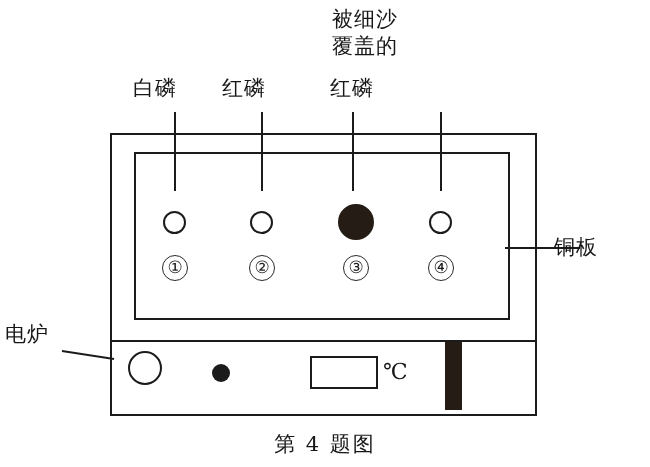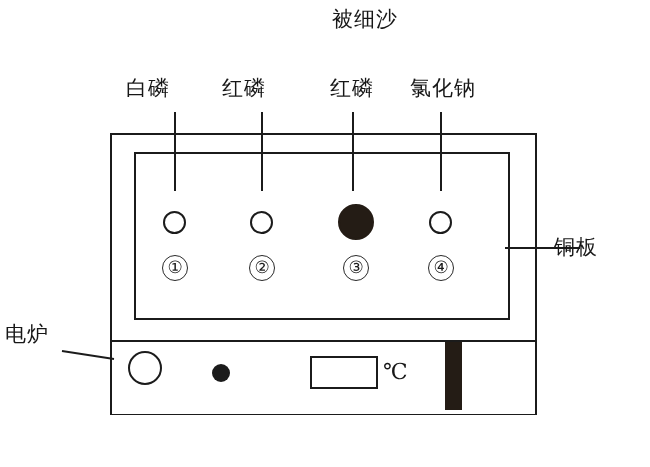--- a/index.html
+++ b/index.html
@@ -8,21 +8,21 @@
     padding: 0;
     background: #ffffff;
   }
   body {
     font-family: "Liberation Serif", "DejaVu Serif", serif;
     color: #1a1a1a;
   }
   #figure-root {
     position: relative;
     width: 650px;
-    height: 415px;
+    height: 467px;
     overflow: hidden;
     background: #ffffff;
   }
   .abs { position: absolute; }
 
   
   .cn-label {
     font-family: "DejaVu Serif", "Liberation Serif", serif;
     font-size: 21px;
     line-height: 25px;
@@ -114,29 +114,29 @@
     line-height: 1;
   }
 </style>
 </head>
 <body>
 
 <div id="figure-root">
 
   <div class="abs cn-label stacked" style="left:310px; top:6px; width:110px;">
     <div>被细沙</div>
+    <div>覆盖的</div>
   </div>
 
-  <div class="abs cn-label" style="left:126px; top:76px;">白磷</div>
+  <div class="abs cn-label" style="left:133px; top:76px;">白磷</div>
 
   <div class="abs cn-label" style="left:222px; top:76px;">红磷</div>
 
   <div class="abs cn-label" style="left:330px; top:76px;">红磷</div>
 
-  <div class="abs cn-label" style="left:410px; top:76px;">氯化钠</div>
 
   <div class="abs vline" style="left:174px; top:112px; height:79px;"></div>
   <div class="abs vline" style="left:261px; top:112px; height:79px;"></div>
   <div class="abs vline" style="left:352px; top:112px; height:79px;"></div>
   <div class="abs vline" style="left:440px; top:112px; height:79px;"></div>
 
   <div class="abs box-outer" style="left:110px; top:133px; width:423px; height:279px;"></div>
 
   <div class="abs box-inner" style="left:134px; top:152px; width:372px; height:164px;"></div>
 
@@ -163,14 +163,15 @@
   <div class="abs knob" style="left:128px; top:351px; width:34px; height:34px;"></div>
 
   <div class="abs indicator" style="left:212px; top:364px; width:18px; height:18px;"></div>
 
   <div class="abs box-display" style="left:310px; top:356px; width:64px; height:29px;"></div>
 
   <div class="abs degree" style="left:383px; top:361px;">℃</div>
 
   <div class="abs slider-bar" style="left:445px; top:342px; width:17px; height:68px;"></div>
 
+  <div class="abs caption" style="top:430px;">第 4 题图</div>
 
 </div>
 
 </body></html>

